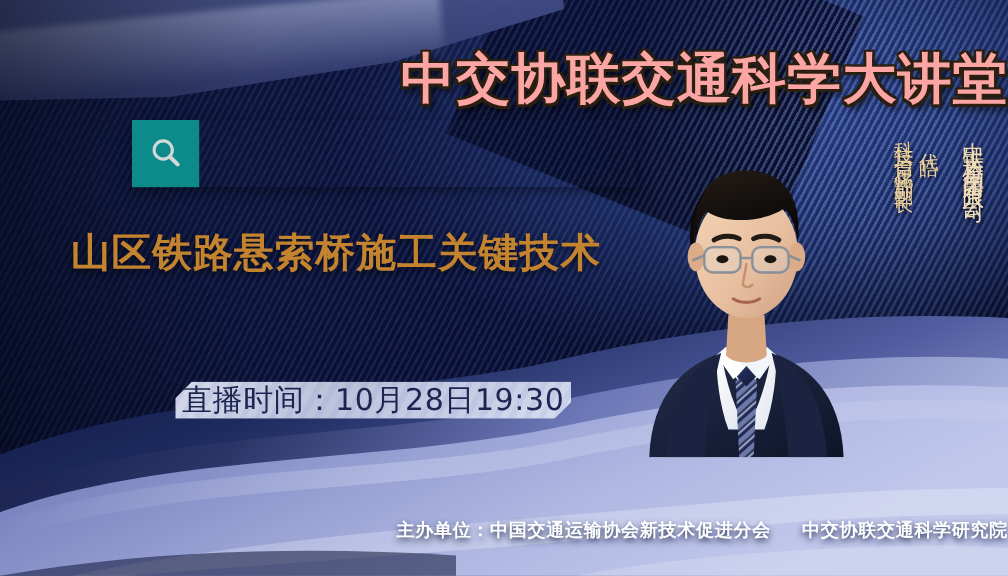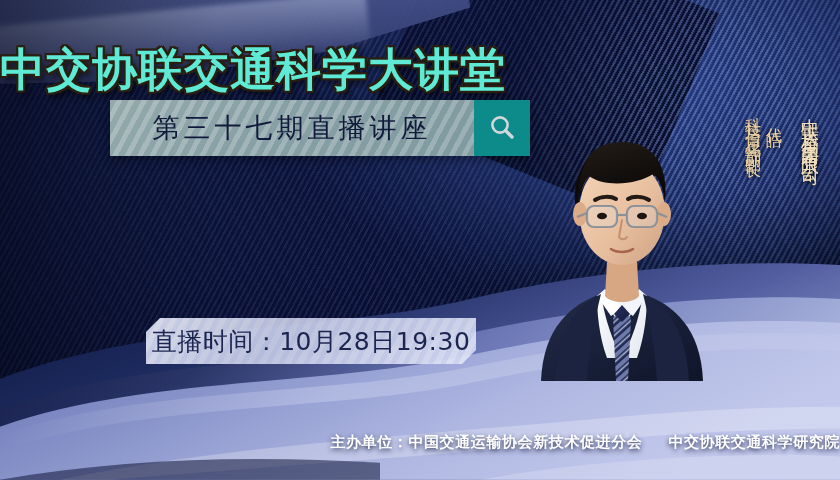--- a/index.html
+++ b/index.html
@@ -88,26 +88,26 @@
   
   .speaker{
     position:absolute;
     left:527px;top:96px;width:190px;height:285px;
   }
   .speaker svg{width:100%;height:100%;display:block;}
 
   
   .main-title{
     position:absolute;left:0;right:0;top:14px;
-    text-align:left;
-    font-family:Liberation Sans, sans-serif;
+    text-align:right;
+    font-family:Liberation Mono, monospace;
     font-size:45px;
     font-weight:bold;
     letter-spacing:1px;
-    color:#5eead4;
+    color:#fca5a5;
     line-height:1.15;
     text-shadow:
        2px 0 0 #2a1f10, -2px 0 0 #2a1f10, 0 2px 0 #2a1f10, 0 -2px 0 #2a1f10,
        2px 2px 0 #2a1f10, -2px 2px 0 #2a1f10, 2px -2px 0 #2a1f10, -2px -2px 0 #2a1f10,
        4px 5px 6px rgba(0,0,0,.7);
     white-space:nowrap;
   }
 
   
   .subtitle-bar{
@@ -152,21 +152,21 @@
     font-size:33px;font-weight:bold;letter-spacing:1px;
     line-height:1.38;
     color:#c4832f;
     text-shadow:0 2px 5px rgba(0,0,0,.55);
   }
   .lecture-title .lt-line{display:block;}
 
   
   .time-banner{
     position:absolute;left:146px;top:318px;
-    width:330px;height:46px;
+    width:330px;height:31px;
     background:linear-gradient(135deg,rgba(232,235,248,.92) 0%,rgba(214,219,240,.86) 40%,rgba(226,230,246,.9) 100%);
     clip-path:polygon(14px 0,100% 0,100% calc(100% - 14px),calc(100% - 14px) 100%,0 100%,0 14px);
     display:flex;align-items:center;justify-content:center;
     box-shadow:0 4px 12px rgba(0,0,0,.45);
     overflow:hidden;
   }
   .time-banner::after{
     content:"";position:absolute;inset:0;
     background-image:repeating-linear-gradient(
        118deg,
@@ -351,32 +351,30 @@
 
       <path d="M95,124 L92,141 C94,144 98,144 100,141" stroke="#c4906f" stroke-width="2" fill="none" stroke-linecap="round"></path>
 
       <path d="M84,153 C90,157 100,157 106,153" stroke="#a9644f" stroke-width="2.6" fill="none" stroke-linecap="round"></path>
     </svg>
   </div>
 
   <h1 class="main-title">中交协联交通科学大讲堂</h1>
 
   <div class="subtitle-bar">
-    <div class="sb-body">
-      <span class="sb-text">第三十七期直播讲座</span>
-    </div>
     <div class="sb-icon">
       <svg width="30" height="30" viewBox="0 0 30 30" aria-hidden="true">
         <circle cx="13" cy="12" r="7.6" fill="none" stroke="#d2d8da" stroke-width="2.6"></circle>
         <line x1="18.6" y1="17.6" x2="25" y2="24" stroke="#d2d8da" stroke-width="3.4" stroke-linecap="round"></line>
       </svg>
     </div>
   </div>
 
   <div class="lecture-title">
+    <span class="lt-line">山区铁路悬索桥施工关键技术</span>
   </div>
 
   <div class="time-banner">
     <span class="tb-text">直播时间：10月28日19:30</span>
   </div>
 
   <div class="vinfo vinfo-org">中铁大桥局集团有限公司</div>
   <div class="vinfo vinfo-person">
     <span class="vp-name">代皓</span>
     <span class="vp-role">科技与信息化部副部长</span>

